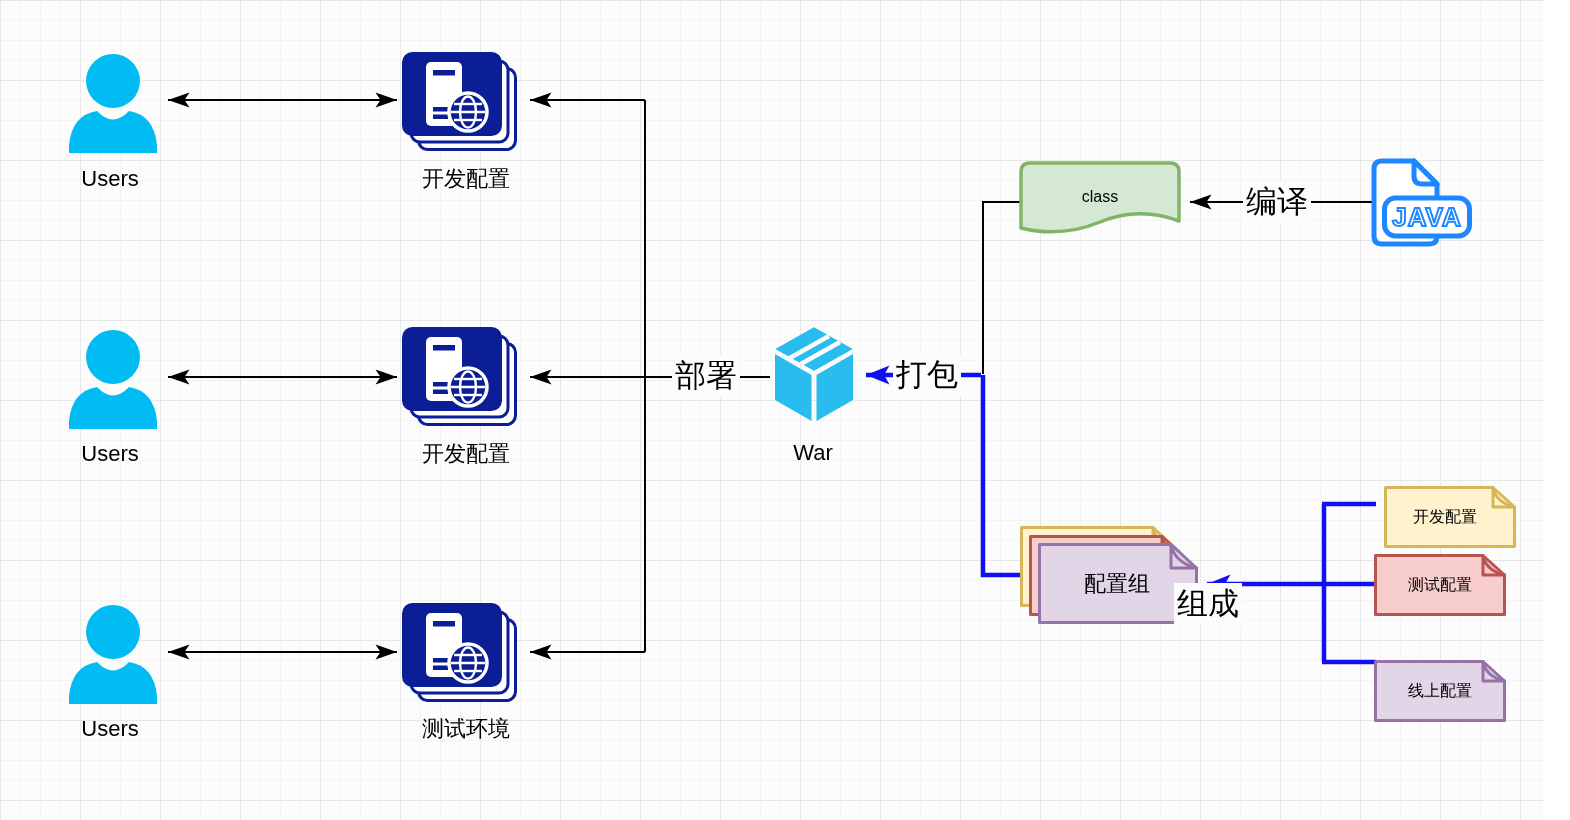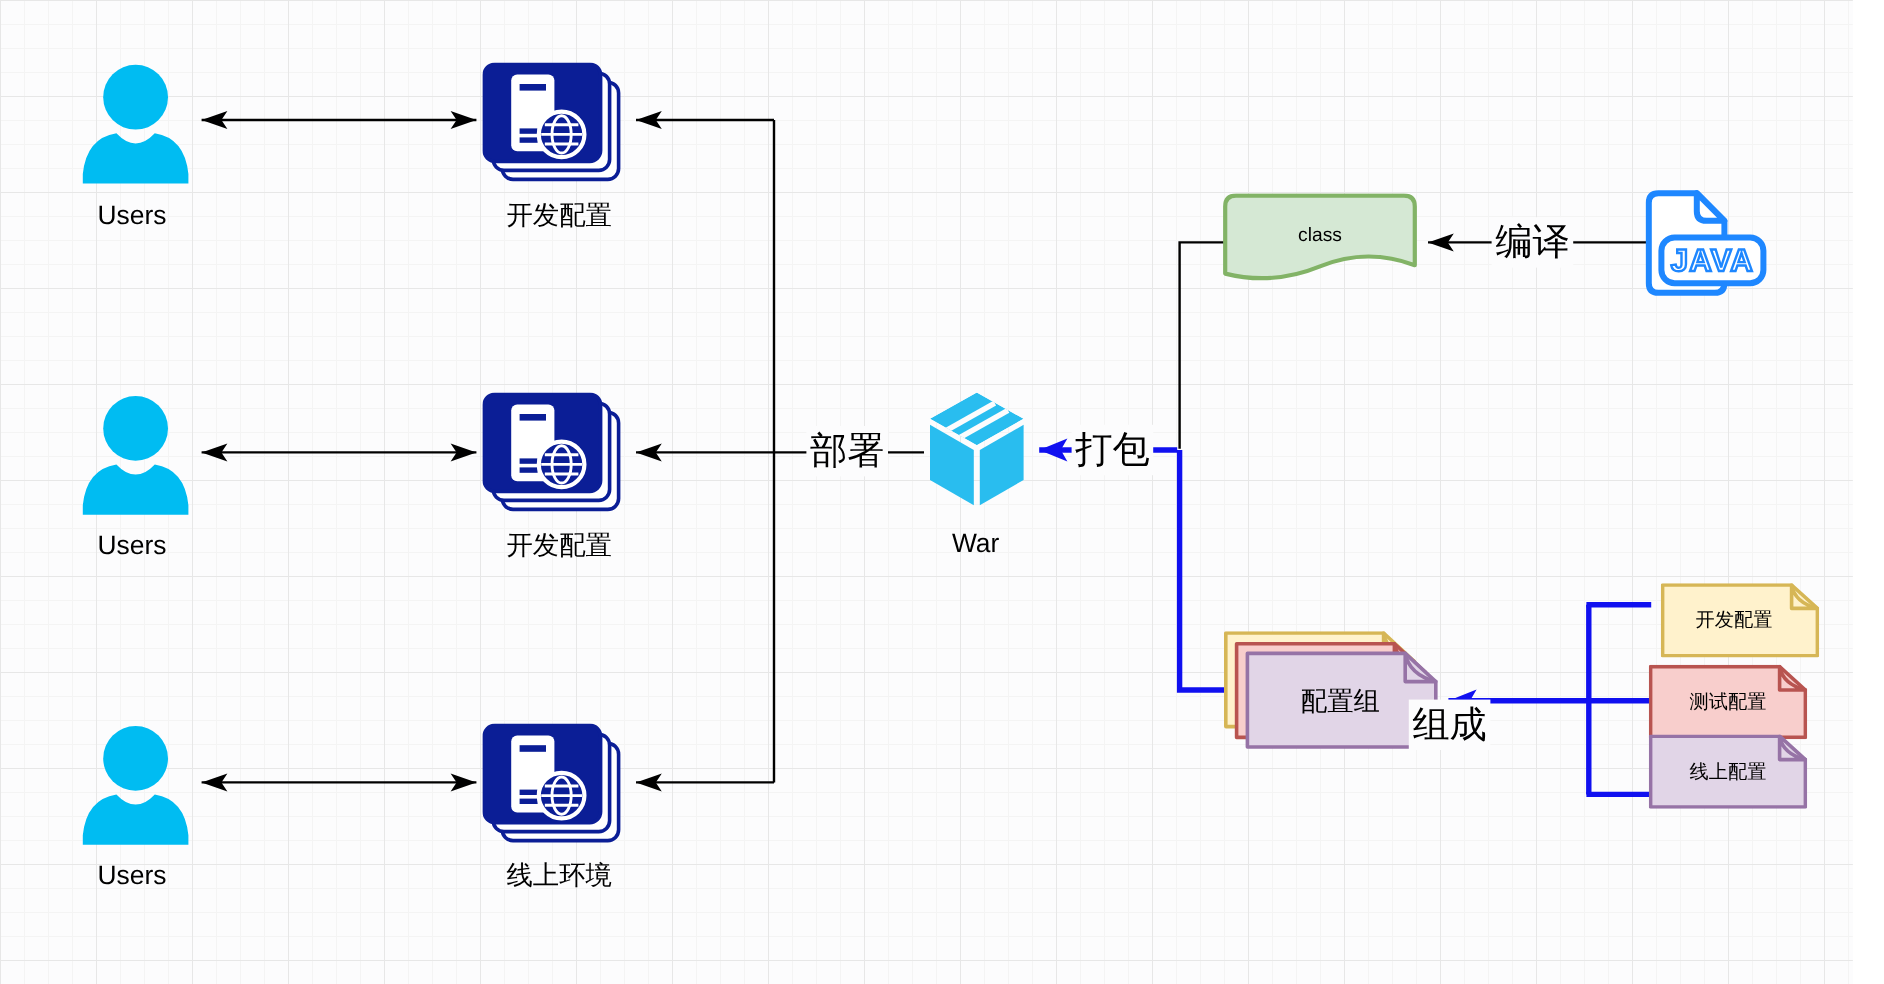--- a/index.html
+++ b/index.html
@@ -149,21 +149,21 @@
       <rect x="31" y="18" width="22" height="5.5" fill="#0B1E96"></rect>
       <rect x="31" y="55" width="15" height="4.5" fill="#0B1E96"></rect>
       <rect x="31" y="62.5" width="15" height="4.5" fill="#0B1E96"></rect>
       <circle cx="66" cy="60" r="19" fill="#0B1E96" stroke="#fff" stroke-width="3.5"></circle>
       <ellipse cx="66" cy="60" rx="8" ry="15.5" fill="none" stroke="#fff" stroke-width="2.4"></ellipse>
       <line x1="49" y1="60" x2="83" y2="60" stroke="#fff" stroke-width="2.4"></line>
       <line x1="52" y1="52" x2="80" y2="52" stroke="#fff" stroke-width="2.4"></line>
       <line x1="52" y1="68" x2="80" y2="68" stroke="#fff" stroke-width="2.4"></line>
     </svg>
   </div>
-  <div class="lbl" style="left:466px;top:729px;">线上环境</div>
+  <div class="lbl" style="left:466px;top:729px;">测试环境</div>
 
   <div class="node" style="left:771px;top:323px;">
     <svg width="86" height="102" viewBox="0 0 86 102">
       <g clip-path="url(#cubeTop)">
         <polygon points="43,4 82,26 43,48 4,26" fill="#29BDEF"></polygon>
         <line x1="10" y1="40" x2="58" y2="13" stroke="#fcfcfd" stroke-width="4.5"></line>
         <line x1="21" y1="46" x2="69" y2="19" stroke="#fcfcfd" stroke-width="4.5"></line>
       </g>
       <polygon points="4,31 40.5,52 40.5,98 4,77" fill="#29BDEF"></polygon>
       <polygon points="45.5,52 82,31 82,77 45.5,98" fill="#29BDEF"></polygon>
@@ -214,21 +214,21 @@
   </div>
 
   <div class="node" style="left:1374px;top:554px;">
     <svg width="132" height="62" viewBox="0 0 132 62">
       <path d="M1.5,1.5 H109 L130.5,21 V60.5 H1.5 Z" fill="#F8CECC" stroke="#B85450" stroke-width="3" stroke-linejoin="round"></path>
       <path d="M109,1.5 C110.5,10 117,17.5 130.5,21 L109,21 Z" fill="#F8CECC" stroke="#B85450" stroke-width="3" stroke-linejoin="round"></path>
     </svg>
     <div class="inlbl">测试配置</div>
   </div>
 
-  <div class="node" style="left:1374px;top:612px;text-align:center;">
+  <div class="node" style="left:1374px;top:660px;text-align:center;">
     <svg width="132" height="62" viewBox="0 0 132 62">
       <path d="M1.5,1.5 H109 L130.5,21 V60.5 H1.5 Z" fill="#E1D5E7" stroke="#9673A6" stroke-width="3" stroke-linejoin="round"></path>
       <path d="M109,1.5 C110.5,10 117,17.5 130.5,21 L109,21 Z" fill="#E1D5E7" stroke="#9673A6" stroke-width="3" stroke-linejoin="round"></path>
     </svg>
     <div class="inlbl">线上配置</div>
   </div>
 
   <div class="elbl" style="left:706px;top:376px;">部署</div>
   <div class="elbl" style="left:927px;top:375px;">打包</div>
   <div class="elbl" style="left:1277px;top:202px;">编译</div>

